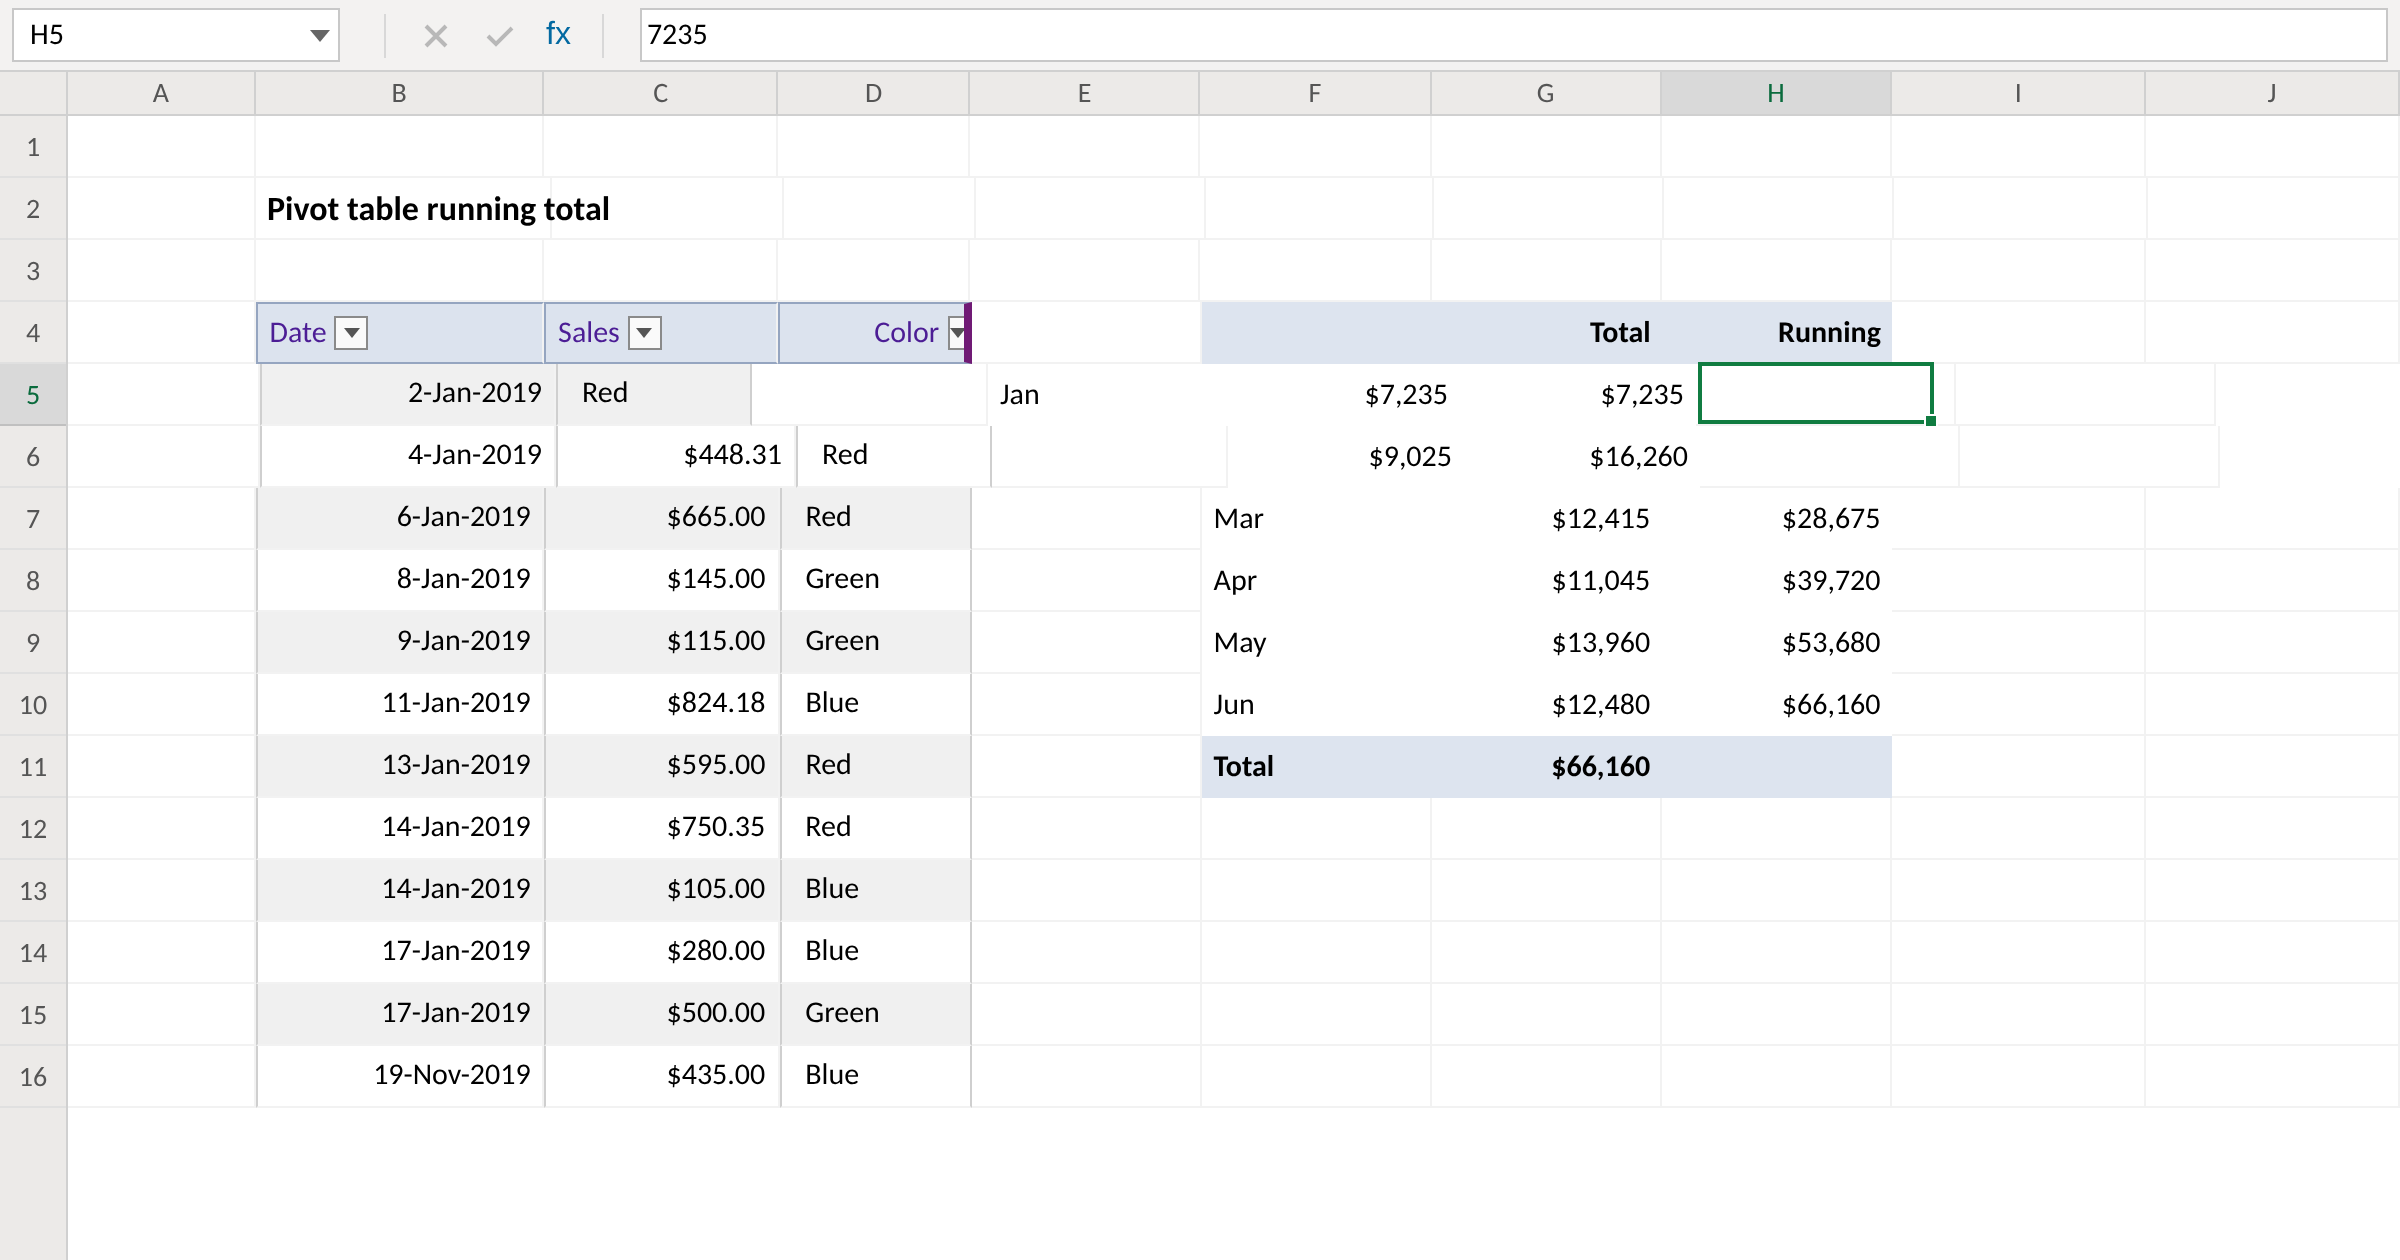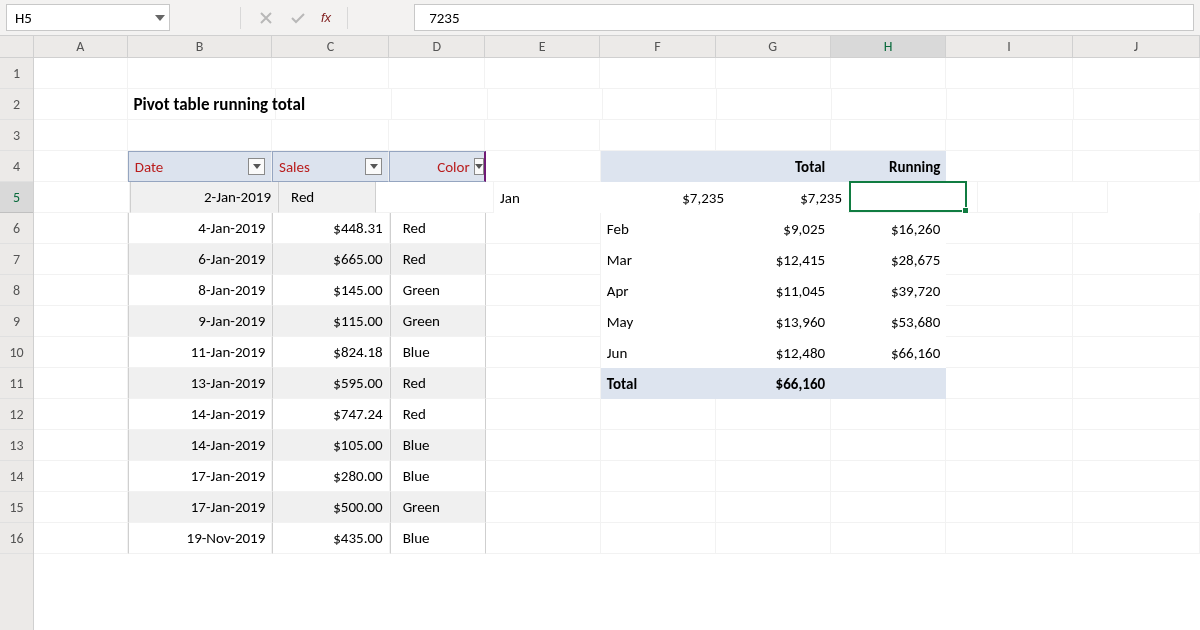--- a/index.html
+++ b/index.html
@@ -14,21 +14,20 @@
     color:#000;
   }
 
   
   .formula-bar {
     display: flex;
     align-items: stretch;
     height: 36px;
     background: #f3f2f1;
     border-bottom: 1px solid #d0d0d0;
-    gap: 48px;
   }
   .name-box {
     width: 164px;
     background: #fff;
     border: 1px solid #c8c8c8;
     display: flex;
     align-items: center;
     margin: 4px 4px 4px 6px;
   }
   .name-box span { padding: 0 8px; font-size: 15px; }
@@ -38,27 +37,27 @@
     display:flex; align-items:center; justify-content:center;
     color:#666;
   }
   .fx-group {
     display:flex; align-items:center; gap:14px;
     padding: 0 16px;
     color:#8a8a8a;
   }
   .fx-btn { width:18px; height:18px; display:flex; align-items:center; justify-content:center; }
   .divider-v { width:1px; height:22px; background:#d8d8d8; margin:0 2px; }
-  .fx-label { font-style: italic; font-family: "Segoe UI", Arial, sans-serif; color:#7f1d1d; font-size:13px;}
+  .fx-label { font-family: "Segoe UI", Arial, sans-serif; color:#0369a1; font-size:16px;}
   .fx-input {
     flex:1;
     background:#fff;
     border:1px solid #c8c8c8;
     margin:4px 6px 4px 0;
-    padding:0 14px;
+    padding:0 2px;
     display:flex; align-items:center;
     color:#000;
   }
 
   
   .grid-wrap { display:flex; height: calc(630px - 36px);}
   .row-gutter { width:34px; background:#eceae8; border-right:1px solid #d0d0d0;}
   .corner     { height:22px; border-bottom:1px solid #d0d0d0;}
   .row-label  {
     height:31px; display:flex; align-items:center; justify-content:center;
@@ -101,22 +100,21 @@
   }
   .cell.right{justify-content:flex-end;}
   .title{ font-weight:bold; font-size:17px; padding-left:6px; overflow:visible;}
 
   
   .tblh{
     background:#dce3ee;
     border-top:1px solid #95a5c0;
     border-bottom:1px solid #95a5c0;
     border-left:1px solid #95a5c0;
-    color:#b91c1c;
-    justify-content:space-between;
+    color:#4c1d95;
   }
   .tblh:last-of-type{border-right:1px solid #95a5c0;}
   .filter-btn{
     width:17px;height:17px;border:1px solid #8a8a8a;background:#fafafa;
     display:flex;align-items:center;justify-content:center;margin-left:4px;
   }
   
   .band{ background:#f0f0f0;}
   .tcell{ border-left:1px solid #cfcfcf;padding-left:12px; }
   .tcell.last{ border-right:1px solid #cfcfcf; }
@@ -275,21 +273,21 @@
             </div>
         </div>
         <div class="cell cC tblh">
           <span>Sales</span>
           <div class="filter-btn">
               <svg width="8" height="5">
                 <polygon points="0,0 8,0 4,5" fill="#555"></polygon>
               </svg>
             </div>
         </div>
-        <div class="cell cD tblh" style="border-right:2px solid #701a75;padding-left:47px;">
+        <div class="cell cD tblh" style="border-right:4px solid #701a75;padding-left:47px;">
           <span>Color</span>
           <div class="filter-btn">
               <svg width="8" height="5">
                 <polygon points="0,0 8,0 4,5" fill="#555"></polygon>
               </svg>
             </div>
         </div>
         <div class="cell cE"></div>
         <div class="cell cF pivh first pivcell"></div>
         <div class="cell cG pivh pivcell">Total</div>
@@ -309,21 +307,20 @@
             <div class="cell cH pivcell right">$7,235</div>
             <div class="cell cI"></div>
             <div class="cell cJ"></div>
           </div>
           <div class="row">
             <div class="cell cA"></div>
             <div class="cell cB tcell right">4-Jan-2019</div>
             <div class="cell cC tcell right">$448.31</div>
             <div class="cell cD tcell last">Red</div>
             <div class="cell cE"></div>
-            <div class="cell cF pivcell">Feb</div>
             <div class="cell cG pivcell right">$9,025</div>
             <div class="cell cH pivcell right">$16,260</div>
             <div class="cell cI"></div>
             <div class="cell cJ"></div>
           </div>
           <div class="row">
             <div class="cell cA"></div>
             <div class="cell cB tcell right band">6-Jan-2019</div>
             <div class="cell cC tcell right band">$665.00</div>
             <div class="cell cD tcell last band">Red</div>
@@ -378,21 +375,21 @@
             <div class="cell cE"></div>
             <div class="cell cF pivtot pivcell">Total</div>
             <div class="cell cG pivtot pivcell right">$66,160</div>
             <div class="cell cH pivtot pivcell"></div>
             <div class="cell cI"></div>
             <div class="cell cJ"></div>
           </div>
           <div class="row">
             <div class="cell cA"></div>
             <div class="cell cB tcell right">14-Jan-2019</div>
-            <div class="cell cC tcell right">$747.24</div>
+            <div class="cell cC tcell right">$750.35</div>
             <div class="cell cD tcell last">Red</div>
             <div class="cell cE"></div>
             <div class="cell cF"></div>
             <div class="cell cG"></div>
             <div class="cell cH"></div>
             <div class="cell cI"></div>
             <div class="cell cJ"></div>
           </div>
           <div class="row">
             <div class="cell cA"></div>

